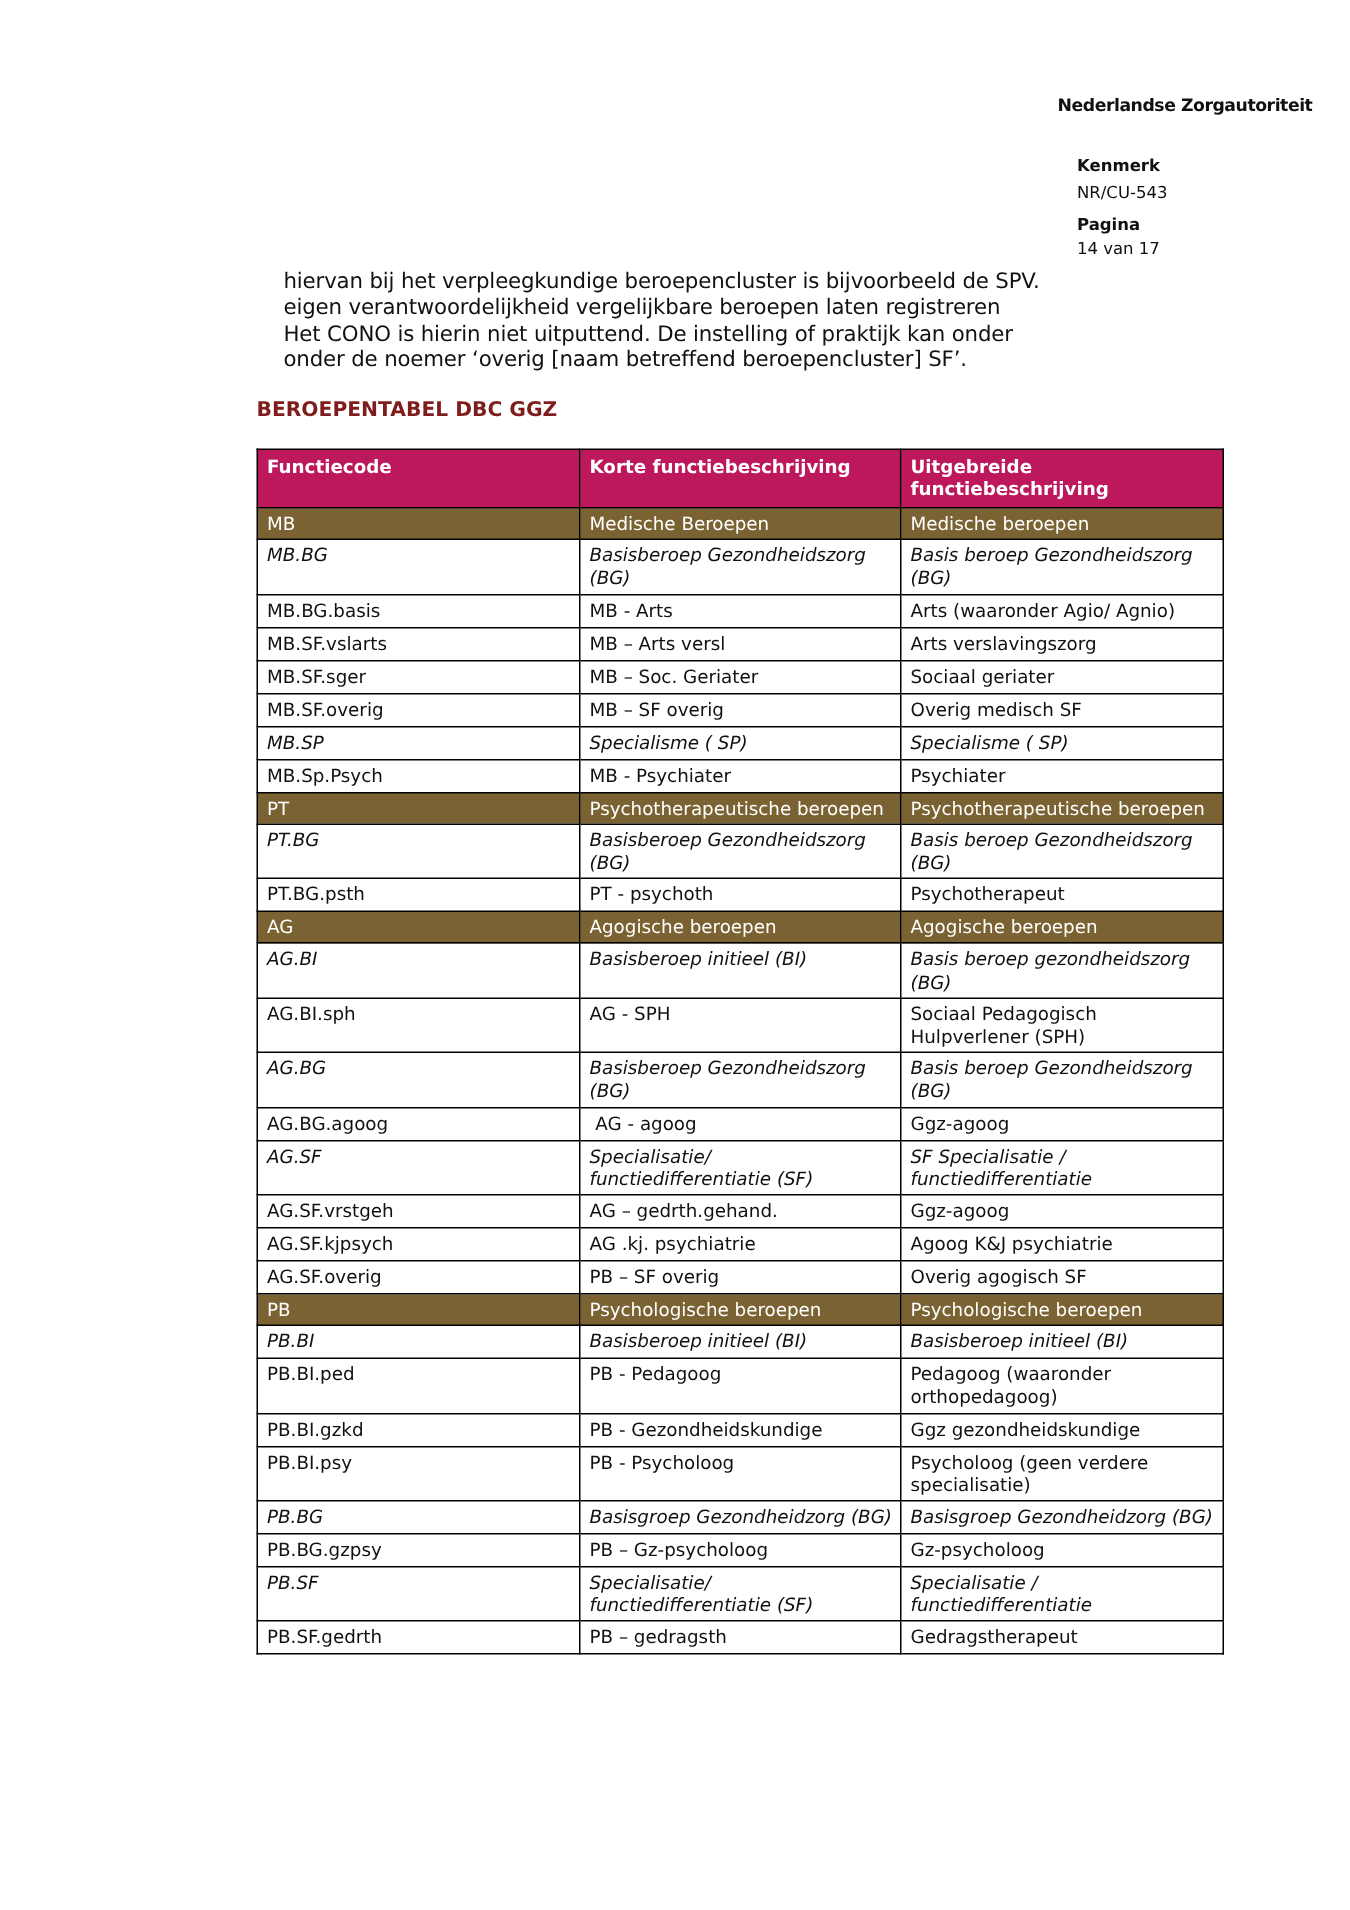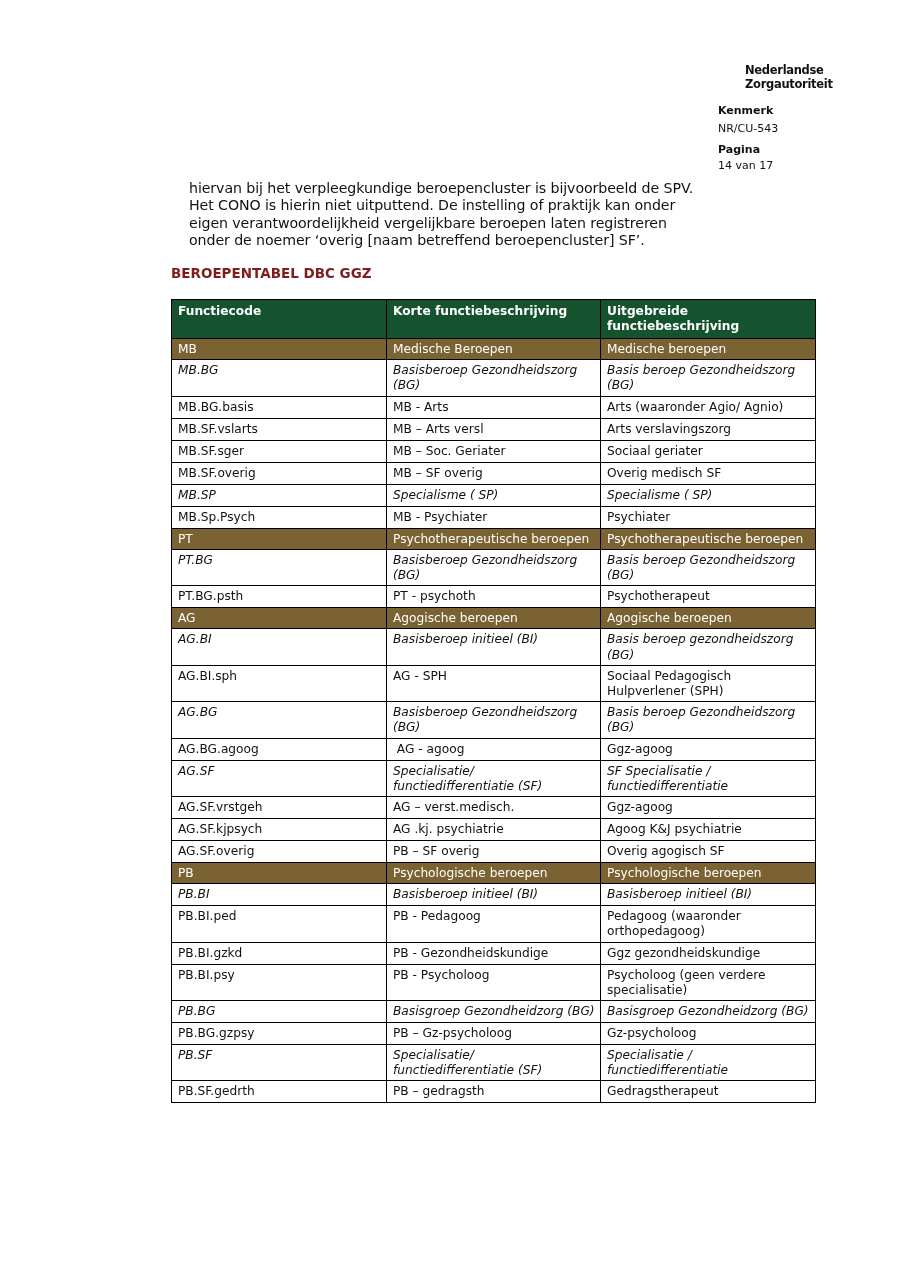--- a/index.html
+++ b/index.html
@@ -1,50 +1,50 @@
 <!DOCTYPE html>
 <html><head>
 <meta charset="utf-8">
 <style>
   html, body { margin: 0; padding: 0; background: #ffffff; }
   body { width: 900px; height: 1273px; position: relative; overflow: hidden;
          font-family: "DejaVu Sans", sans-serif; color: #111; }
   .org { position: absolute; left: 705px; top: 63px; font-size: 11.5px; font-weight: bold;
-         letter-spacing: -0.3px; font-family: "DejaVu Sans", sans-serif; margin-left: 40px; }
+         letter-spacing: -0.3px; font-family: "DejaVu Sans", sans-serif; }
   .meta { position: absolute; left: 718px; font-size: 11px; }
   .meta.lbl { font-weight: bold; }
   .body-text { position: absolute; left: 171px; top: 180px; width: 520px; font-size: 14.2px;
                line-height: 17.3px; letter-spacing: -0.1px; margin-left: 18px; }
   .heading { position: absolute; left: 171px; top: 265px; font-size: 13.5px; font-weight: bold;
              color: #7f1d1d; letter-spacing: 0px; }
   table.beroepen { position: absolute; left: 171px; top: 299px; width: 644px;
                    border-collapse: collapse; font-size: 12.2px; table-layout: fixed; }
   table.beroepen td, table.beroepen th { border: 1px solid #000; padding: 3px 5px 2px 6px;
                    vertical-align: top; text-align: left; line-height: 15.2px; }
   table.beroepen col.c1 { width: 215px; }
   table.beroepen col.c2 { width: 214px; }
   table.beroepen col.c3 { width: 215px; }
-  tr.hdr th { background: #14532d; color: #fff; font-weight: bold; height: 32px; padding-top: 4px; }
+  tr.hdr th { background: #be185d; color: #fff; font-weight: bold; height: 32px; padding-top: 4px; }
   tr.sec td { background: #7b6233; color: #ffffff; font-weight: normal; }
   tr.it td { font-style: italic; margin-top: 24px; }
   tr.r td { height: 16px; }
 </style>
 </head>
 <body>
 
 <div class="org">Nederlandse Zorgautoriteit</div>
 <div class="meta lbl" style="top:104px">Kenmerk</div>
 <div class="meta" style="top:122px">NR/CU-543</div>
 <div class="meta lbl" style="top:143px">Pagina</div>
 <div class="meta" style="top:159px">14 van 17</div>
 
 <div class="body-text">
   <div>hiervan bij het verpleegkundige beroepencluster is bijvoorbeeld de SPV.</div>
+  <div>eigen verantwoordelijkheid vergelijkbare beroepen laten registreren</div>
   <div>Het CONO is hierin niet uitputtend. De instelling of praktijk kan onder</div>
-  <div>eigen verantwoordelijkheid vergelijkbare beroepen laten registreren</div>
   <div>onder de noemer ‘overig [naam betreffend beroepencluster] SF’.</div>
 </div>
 
 <div class="heading">BEROEPENTABEL DBC GGZ</div>
 
 <table class="beroepen">
   <colgroup>
       <col class="c1">
       <col class="c2">
       <col class="c3">
@@ -137,21 +137,21 @@
         <td>&nbsp;AG - agoog</td>
         <td>Ggz-agoog</td>
       </tr>
       <tr class="it r">
         <td>AG.SF</td>
         <td>Specialisatie/ functiedifferentiatie (SF)</td>
         <td>SF Specialisatie / functiedifferentiatie</td>
       </tr>
       <tr class="r">
         <td>AG.SF.vrstgeh</td>
-        <td>AG – verst.medisch.</td>
+        <td>AG – gedrth.gehand.</td>
         <td>Ggz-agoog</td>
       </tr>
       <tr class="r">
         <td>AG.SF.kjpsych</td>
         <td>AG .kj. psychiatrie</td>
         <td>Agoog K&amp;J psychiatrie</td>
       </tr>
       <tr class="r">
         <td>AG.SF.overig</td>
         <td>PB – SF overig</td>

